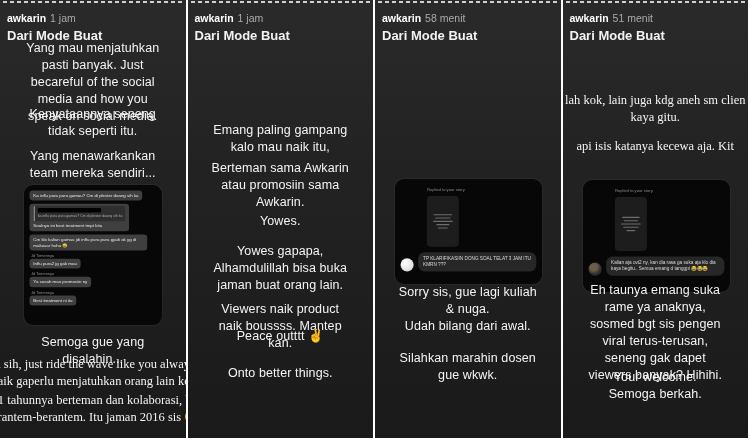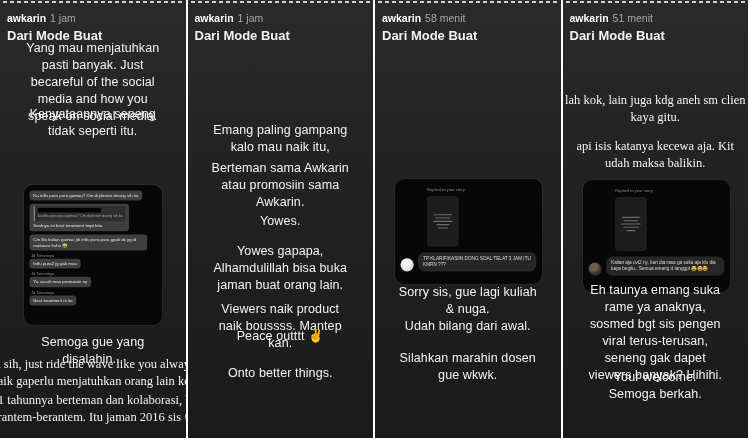--- a/index.html
+++ b/index.html
@@ -46,20 +46,21 @@
     <div class="progress"></div>
     <div class="hdr">
       <div class="line1">
         <span class="u">awkarin</span><span class="t">1 jam</span>
       </div>
       <div class="sub">Dari Mode Buat</div>
     </div>
 
     <div class="story" style="top:40px">Yang mau menjatuhkan pasti banyak. Just becareful of the social media and how you speak on social media.</div>
     <div class="story" style="top:106px">Kenyataannya seneng tidak seperti itu.</div>
+    <div class="story" style="top:148px">Yang menawarkankan team mereka sendiri...</div>
 
     <div class="shot" style="top:185px;left:24px;width:138px;height:140px">
       <div class="chatwrap" style="width:251px">
         <div class="bubble"><span>Ka influ pura pura gamau? Cm di plester doang sih ka</span></div>
         <div class="bubble">
           <div class="quote">
             <div class="redact"></div>
             <div class="qtext">ka influ pura pura gamau? Cm di plester doang sih ka</div>
           </div>
           <span>Soalnya ini best treatment tmpt kita</span>
@@ -149,23 +150,20 @@
 
     <div class="clipline" style="top:92px">
         <span>lah kok, lain juga kdg aneh sm clien</span>
       </div>
     <div class="clipline" style="top:109px">
         <span>kaya gitu.</span>
       </div>
     <div class="clipline" style="top:138px">
         <span>api isis katanya kecewa aja. Kit</span>
       </div>
-    <div class="clipline" style="top:155px">
-        <span>udah maksa balikin.</span>
-      </div>
 
     <div class="shot" style="top:180px;left:20px;width:147px;height:112px">
       <div class="chatwrap" style="width:267px">
         <div class="replied-label">Replied to your story</div>
         <div class="thumb" style="height:98px">
           <div class="tline" style="width:32px"></div>
           <div class="tline" style="width:26px"></div>
           <div class="tline" style="width:36px"></div>
           <div class="tline" style="width:28px"></div>
           <div class="tline" style="width:16px"></div>

